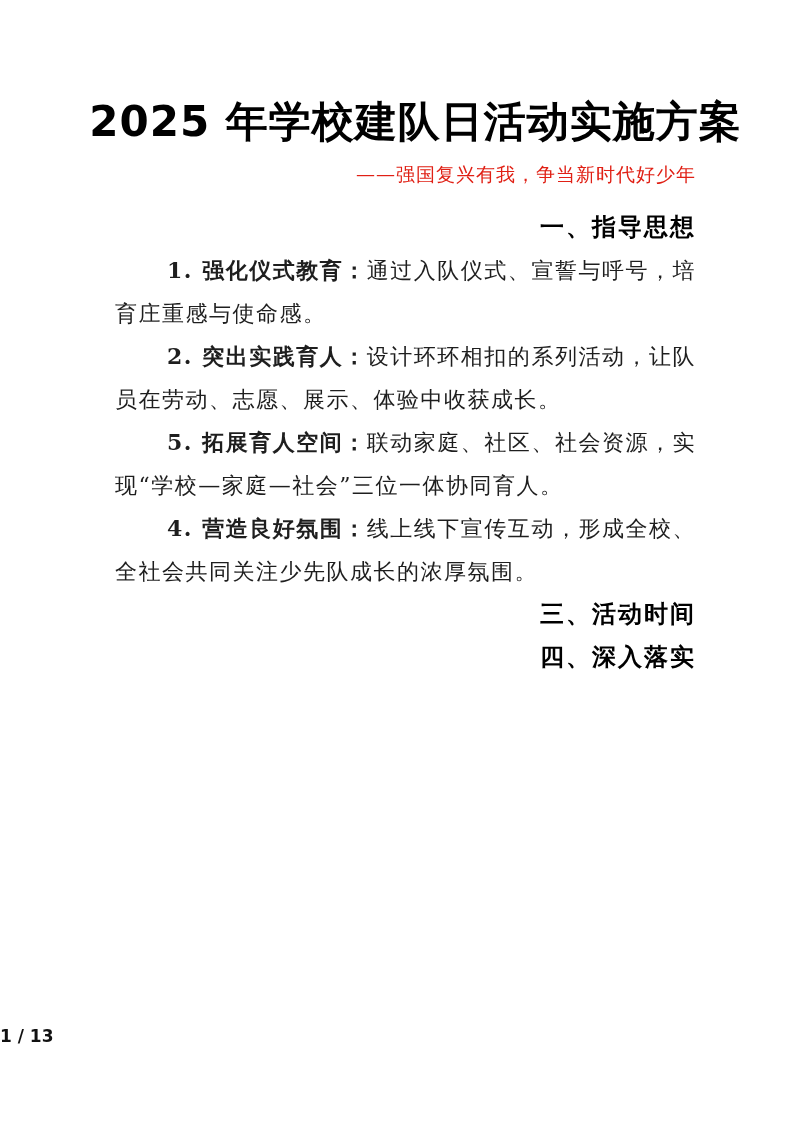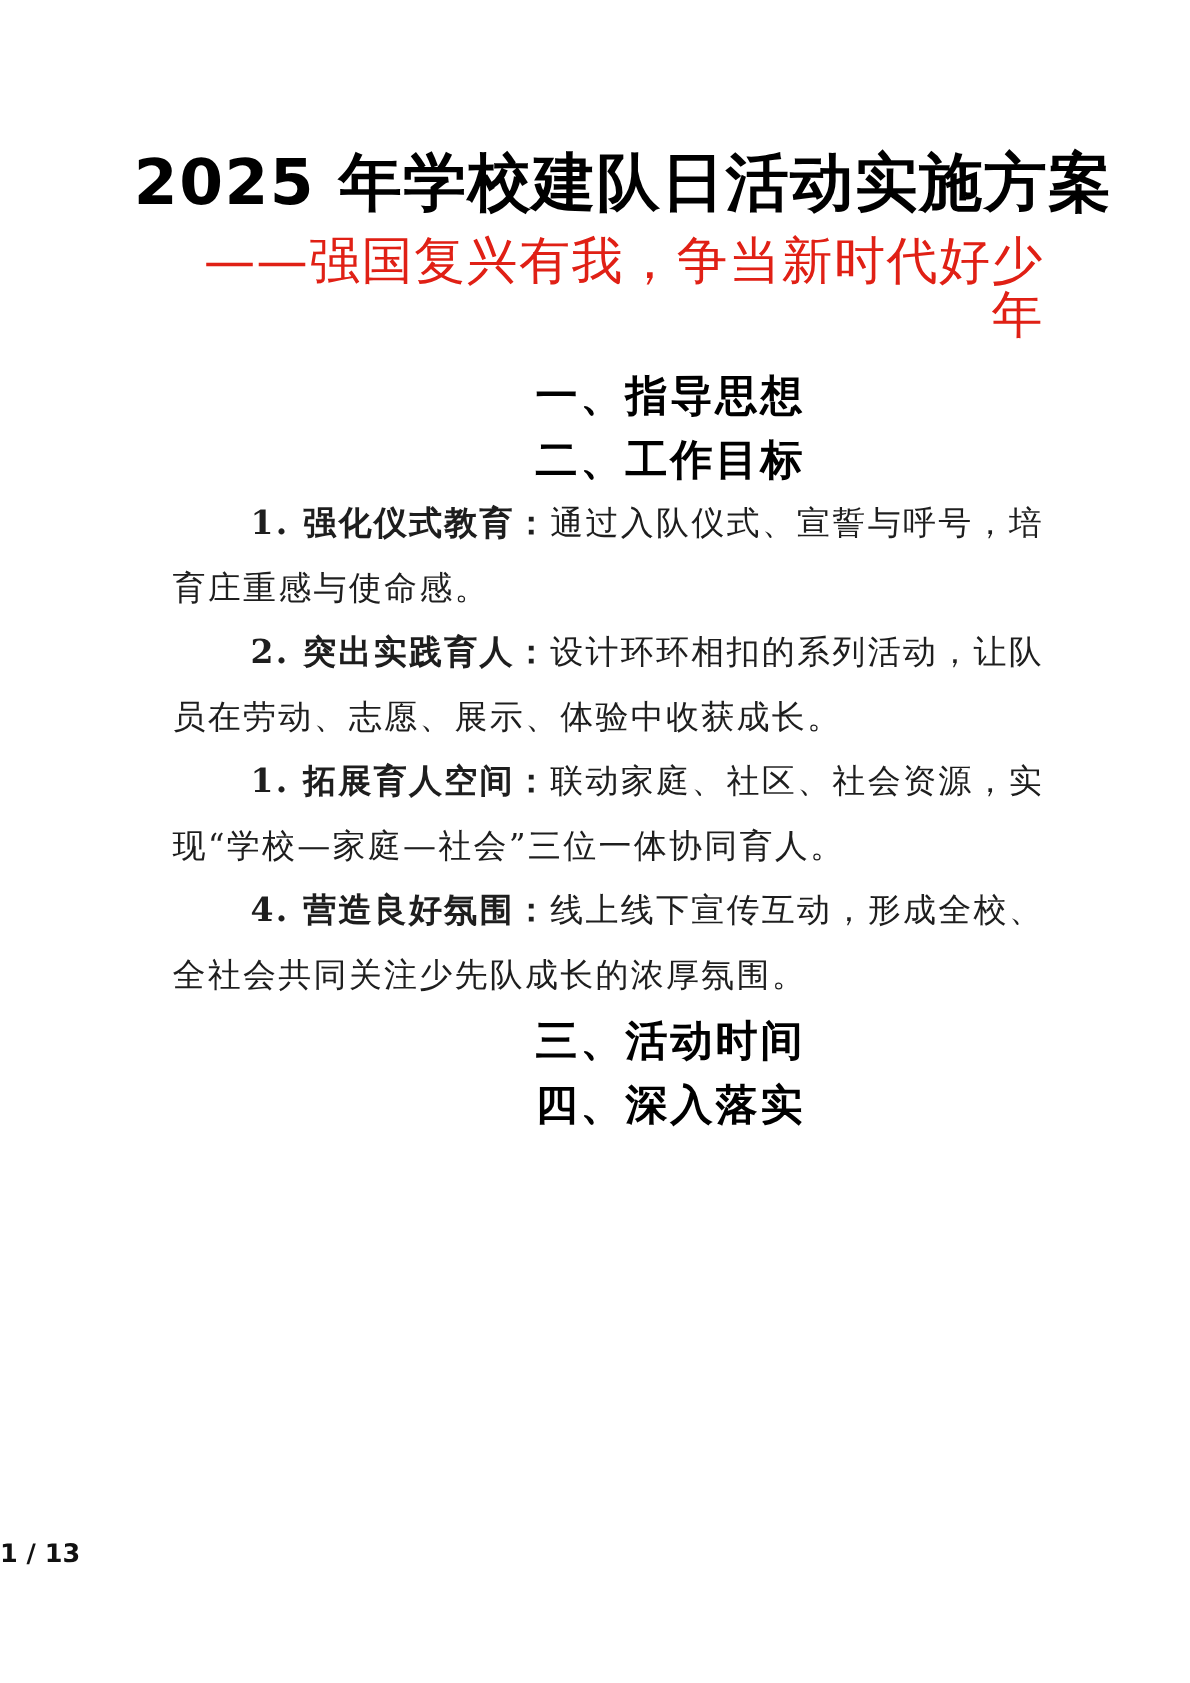--- a/index.html
+++ b/index.html
@@ -24,41 +24,41 @@
     font-family:"DejaVu Sans","Liberation Sans",sans-serif;
     font-weight:700;
     font-size:42px;
     line-height:56px;
     letter-spacing:1px;
     color:#000000;
   }
   .doc-subtitle{
     margin:0 116px 14px 96px;
     text-align:right;
-    font-size:34px;
+    font-size:19px;
     line-height:36px;
     letter-spacing:1px;
     color:var(--red);
   }
   .body{
     margin:10px 116px 0 96px;
     font-size:22px;
     line-height:43px;
     letter-spacing:1.5px;
     text-align:justify;
   }
   .sec-heading{
     margin:0 0 0 83px;
     font-family:"DejaVu Sans","Liberation Sans",sans-serif;
     font-weight:700;
-    font-size:28px;
+    font-size:24px;
     line-height:43px;
     letter-spacing:2px;
     color:#000000;
-    text-align:center;
+    text-align:right;
   }
   .body p{
     margin:0;
     text-indent:52px;
   }
   .body p.date-line{
     text-indent:66px;
     text-align:left;
   }
   .run-red-bold{
@@ -89,27 +89,26 @@
 
   <h1 class="doc-title">2025 年学校建队日活动实施方案</h1>
 
   <div class="doc-subtitle">——强国复兴有我，争当新时代好少年</div>
 
   <div class="body">
 
     <h2 class="sec-heading">一、指导思想</h2>
 
 
-    <h2 class="sec-heading">二、工作目标</h2>
 
     <p><span class="goal-lead">1. 强化仪式教育：</span><span>通过入队仪式、宣誓与呼号，培育庄重感与使命感。</span></p>
 
     <p><span class="goal-lead">2. 突出实践育人：</span><span>设计环环相扣的系列活动，让队员在劳动、志愿、展示、体验中收获成长。</span></p>
 
-    <p><span class="goal-lead">1. 拓展育人空间：</span><span>联动家庭、社区、社会资源，实现“学校—家庭—社会”三位一体协同育人。</span></p>
+    <p><span class="goal-lead">5. 拓展育人空间：</span><span>联动家庭、社区、社会资源，实现“学校—家庭—社会”三位一体协同育人。</span></p>
 
     <p><span class="goal-lead">4. 营造良好氛围：</span><span>线上线下宣传互动，形成全校、全社会共同关注少先队成长的浓厚氛围。</span></p>
 
     <h2 class="sec-heading">三、活动时间</h2>
 
 
     <h2 class="sec-heading">四、深入落实</h2>
 
   </div>
 

